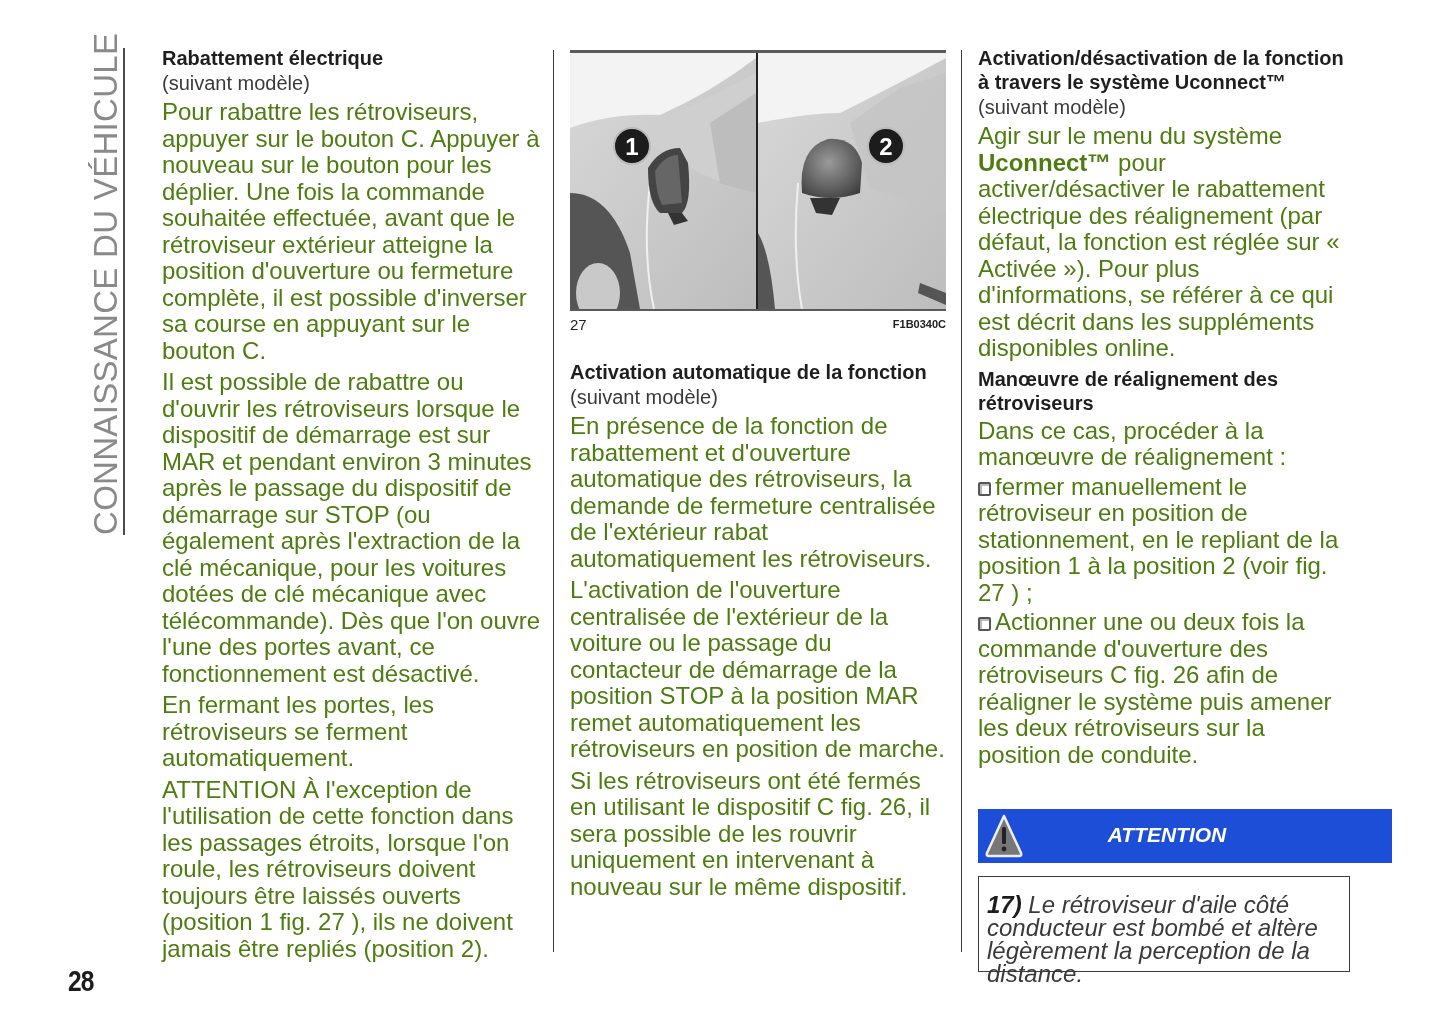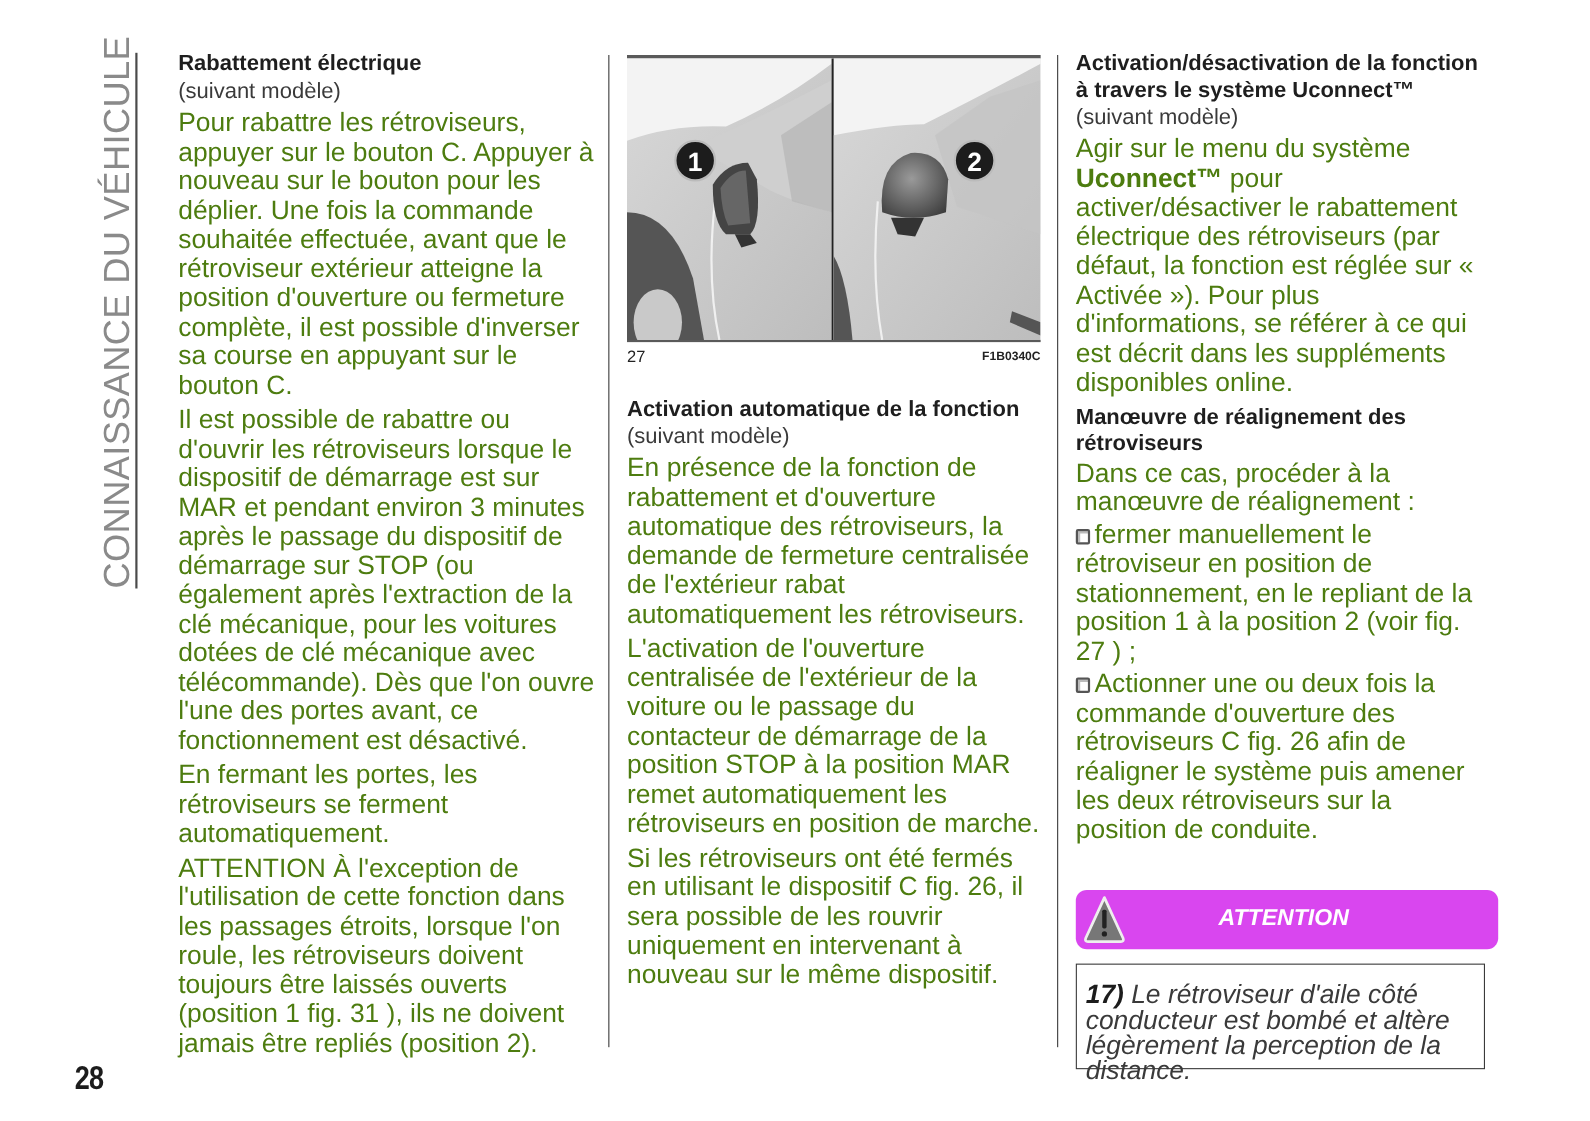--- a/index.html
+++ b/index.html
@@ -45,23 +45,22 @@
   }
   .figure {
     position: absolute; left: 570px; top: 50px; width: 376px; height: 256px;
     border-top: 3px solid #5a5a5a; border-bottom: 2px solid #5a5a5a;
     overflow: hidden; background: #e6e6e6;
   }
   .figure svg { display: block; }
   .fig-num { position: absolute; left: 570px; top: 316px; font-size: 15px; color: #222; }
   .fig-code { position: absolute; left: 870px; top: 318px; width: 76px; text-align: right; font-size: 11px; font-weight: bold; color: #222; }
   .attention-bar {
-    position: absolute; left: 978px; top: 809px; width: 384px; height: 54px;
-    background: #d946ef;
-    border-radius: 10px;
+    position: absolute; left: 978px; top: 809px; width: 414px; height: 54px;
+    background: #1d4ed8;
   }
   .attention-bar .label {
     position: absolute; left: 0; width: 374px; top: 14px; text-align: center;
     padding-left: 2px;
     font-size: 21px; font-weight: bold; font-style: italic; color: #ffffff;
   }
   .attention-bar .icon { position: absolute; left: 6px; top: 4px; }
   .note-box {
     position: absolute; left: 978px; top: 876px; width: 372px; height: 96px;
     border: 1.5px solid #3a3a3a; box-sizing: border-box; padding: 16px 8px 0 8px;
@@ -76,21 +75,21 @@
   <div class="txt">CONNAISSANCE DU VÉHICULE</div>
 </div>
 <div class="side-rule"></div>
 
 <div class="col col1">
   <h3>Rabattement électrique</h3>
   <div class="sub">(suivant modèle)</div>
   <p>Pour rabattre les rétroviseurs, appuyer sur le bouton C. Appuyer à nouveau sur le bouton pour les déplier. Une fois la commande souhaitée effectuée, avant que le rétroviseur extérieur atteigne la position d'ouverture ou fermeture complète, il est possible d'inverser sa course en appuyant sur le bouton C.</p>
   <p>Il est possible de rabattre ou d'ouvrir les rétroviseurs lorsque le dispositif de démarrage est sur MAR et pendant environ 3 minutes après le passage du dispositif de démarrage sur STOP (ou également après l'extraction de la clé mécanique, pour les voitures dotées de clé mécanique avec télécommande). Dès que l'on ouvre l'une des portes avant, ce fonctionnement est désactivé.</p>
   <p>En fermant les portes, les rétroviseurs se ferment automatiquement.</p>
-  <p>ATTENTION À l'exception de l'utilisation de cette fonction dans les passages étroits, lorsque l'on roule, les rétroviseurs doivent toujours être laissés ouverts (position 1 fig. 31 ), ils ne doivent jamais être repliés (position 2).</p>
+  <p>ATTENTION À l'exception de l'utilisation de cette fonction dans les passages étroits, lorsque l'on roule, les rétroviseurs doivent toujours être laissés ouverts (position 1 fig. 27 ), ils ne doivent jamais être repliés (position 2).</p>
 </div>
 
 <div class="vline" style="left:553px; top:50px; height:902px;"></div>
 <div class="vline" style="left:961px; top:50px; height:902px;"></div>
 
 <div class="figure">
   <svg width="376" height="256" viewBox="0 0 376 256">
     <defs>
       <linearGradient id="body" x1="0" y1="0" x2="1" y2="1">
         <stop offset="0" stop-color="#d8d8d8"></stop>
@@ -139,21 +138,21 @@
   <h3>Activation automatique de la fonction</h3>
   <div class="sub">(suivant modèle)</div>
   <p>En présence de la fonction de rabattement et d'ouverture automatique des rétroviseurs, la demande de fermeture centralisée de l'extérieur rabat automatiquement les rétroviseurs.</p>
   <p>L'activation de l'ouverture centralisée de l'extérieur de la voiture ou le passage du contacteur de démarrage de la position STOP à la position MAR remet automatiquement les rétroviseurs en position de marche.</p>
   <p>Si les rétroviseurs ont été fermés en utilisant le dispositif C fig. 26, il sera possible de les rouvrir uniquement en intervenant à nouveau sur le même dispositif.</p>
 </div>
 
 <div class="col col3">
   <h3>Activation/désactivation de la fonction à travers le système Uconnect™</h3>
   <div class="sub">(suivant modèle)</div>
-  <p><span>Agir sur le menu du système </span><b>Uconnect™</b><span> pour activer/désactiver le rabattement électrique des rétroviseurs (par défaut, la fonction est réglée sur « Activée »). Pour plus d'informations, se référer à ce qui est décrit dans les suppléments disponibles online.</span></p>
+  <p><span>Agir sur le menu du système </span><b>Uconnect™</b><span> pour activer/désactiver le rabattement électrique des réalignement (par défaut, la fonction est réglée sur « Activée »). Pour plus d'informations, se référer à ce qui est décrit dans les suppléments disponibles online.</span></p>
   <h3 style="">Manœuvre de réalignement des rétroviseurs</h3>
   <p style="margin-bottom:0;">Dans ce cas, procéder à la manœuvre de réalignement :</p>
   <p style="margin-bottom:0;"><span class="bullet"></span><span>fermer manuellement le rétroviseur en position de stationnement, en le repliant de la position 1 à la position 2 (voir fig. 27 ) ;</span></p>
   <p><span class="bullet"></span><span>Actionner une ou deux fois la commande d'ouverture des rétroviseurs C fig. 26 afin de réaligner le système puis amener les deux rétroviseurs sur la position de conduite.</span></p>
 </div>
 
 <div class="attention-bar">
   <span class="icon">
     <svg width="40" height="46" viewBox="0 0 40 46">
       <path d="M20 3 L37 40 Q38 43 35 43 L5 43 Q2 43 3 40 Z" fill="#777" stroke="#eee" stroke-width="2.5" stroke-linejoin="round"></path>

